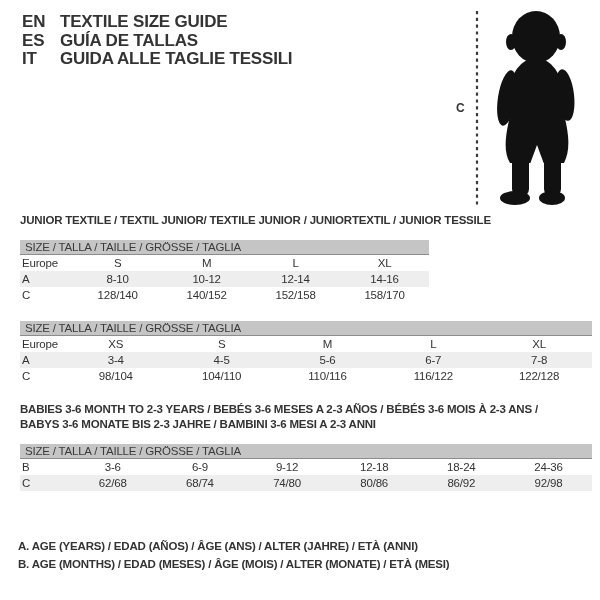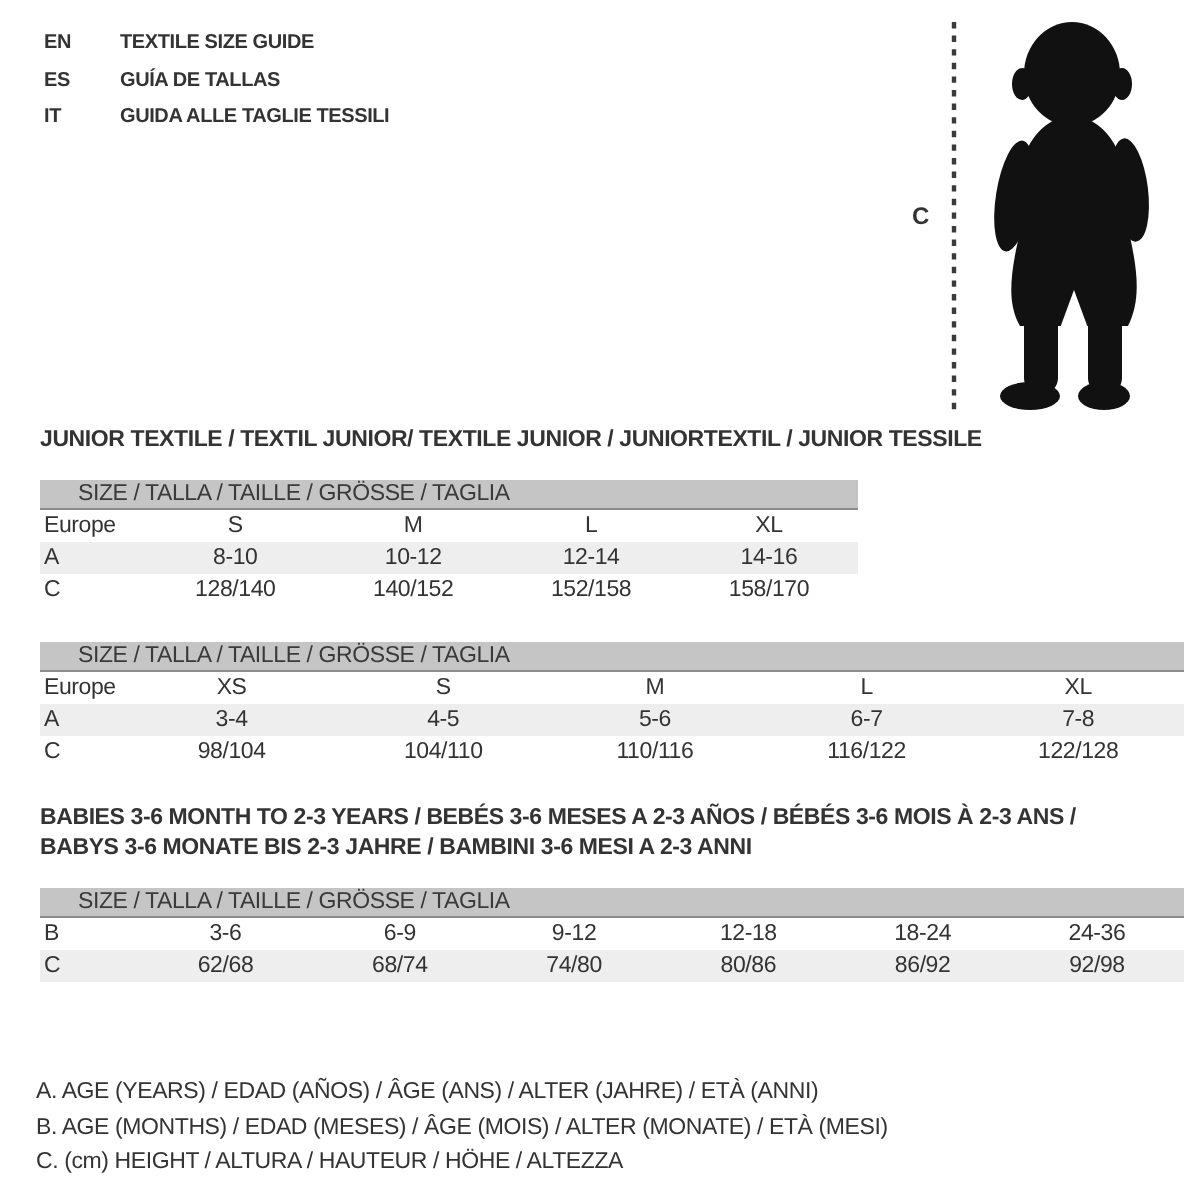--- a/index.html
+++ b/index.html
@@ -3,48 +3,48 @@
 <meta charset="utf-8">
 <style>
   html,body{margin:0;padding:0;background:#fff;}
   .page{
     position:relative;width:600px;height:600px;background:#fff;overflow:hidden;
     font-family:"Liberation Sans", sans-serif;color:var(--text,#333);
     letter-spacing:-0.2px;
   }
   
   .lang-list{position:absolute;top:13px;left:22px;}
-  .lang-row{display:flex;font-weight:700;font-size:10px;line-height:18.5px;white-space:nowrap;}
+  .lang-row{display:flex;font-weight:700;font-size:17px;line-height:18.5px;white-space:nowrap;}
   .lang-code{width:38px;}
   
   .figure{position:absolute;top:5px;left:450px;width:145px;height:205px;}
   .figure svg{position:absolute;top:0;left:0;}
   .c-label{position:absolute;left:6px;top:96px;font-weight:700;font-size:12px;}
   
   #sections{position:absolute;top:213px;left:20px;width:572px;}
   .section{margin-bottom:18px;}
   .section-title{font-size:11.5px;font-weight:700;line-height:15px;white-space:nowrap;}
   .section-title .sub{font-size:8px;vertical-align:sub;}
   .size-table{margin-top:12px;width:100%;}
   #sec-junior .size-table{width:71.5%;}
   .size-bar{
     height:14px;line-height:14px;background:var(--header_bar,#c5c5c5);
     border-bottom:1px solid var(--bar_border,#8c8c8c);
-    padding-left:19px;font-size:11.5px;color:#3a3a3a;white-space:nowrap;
+    padding-left:5px;font-size:11.5px;color:#3a3a3a;white-space:nowrap;
   }
   .trow{display:flex;height:16px;align-items:center;font-size:11.5px;}
   .trow.shaded{background:var(--row_shade,#eee);}
   .tlabel{width:10%;padding-left:2px;box-sizing:border-box;}
   #sec-junior .tlabel{width:13%;}
   #sec-children .tlabel{width:7.5%;}
   #sec-babies .tlabel{width:8.6%;}
   .tcell{flex:1;text-align:center;}
   
   .footnotes{position:absolute;top:538px;left:18px;}
-  .footnote{font-weight:400;font-size:11.5px;line-height:17.5px;white-space:nowrap;}
+  .footnote{font-weight:700;font-size:11.5px;line-height:17.5px;white-space:nowrap;}
 </style>
 </head>
 <body>
 
 <div class="page">
 
   <div class="lang-list" id="lang-list">
       <div class="lang-row">
         <span class="lang-code">EN</span>
         <span class="lang-label">TEXTILE SIZE GUIDE</span>
@@ -163,16 +163,15 @@
             <span class="tcell">86/92</span>
             <span class="tcell">92/98</span>
           </div>
         </div>
       </div>
     </div>
 
   <div class="footnotes" id="footnotes">
       <div class="footnote">A. AGE (YEARS) / EDAD (AÑOS) / ÂGE (ANS) / ALTER (JAHRE) / ETÀ (ANNI)</div>
       <div class="footnote">B. AGE (MONTHS) / EDAD (MESES) / ÂGE (MOIS) / ALTER (MONATE) / ETÀ (MESI)</div>
-      <div class="footnote">C. (cm) HEIGHT / ALTURA / HAUTEUR / HÖHE / ALTEZZA</div>
     </div>
 
 </div>
 
 </body></html>

